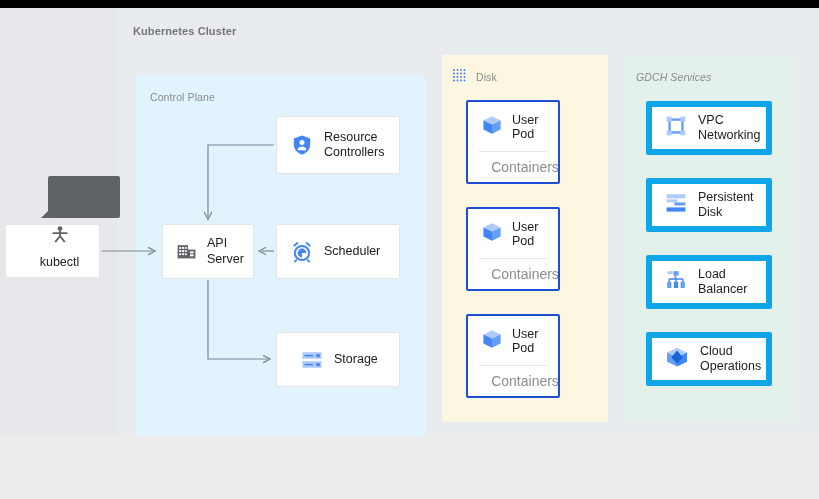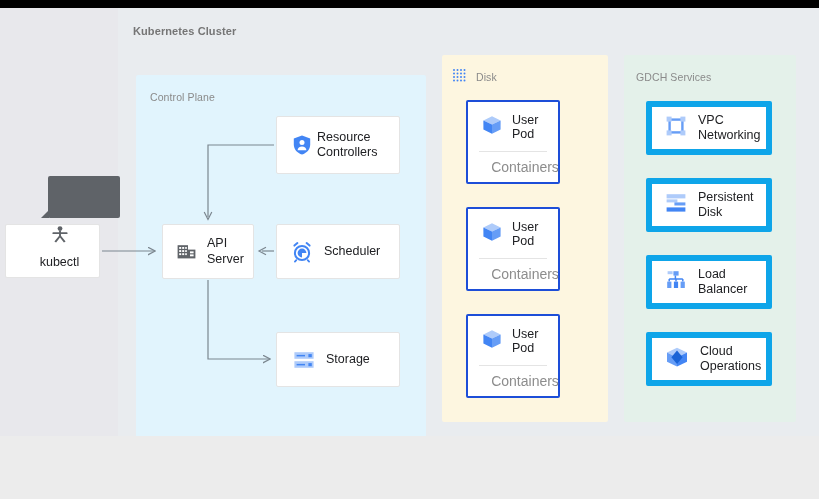--- a/index.html
+++ b/index.html
@@ -70,21 +70,21 @@
   .group-label {
     position: absolute;
     font-size: 10.5px;
     color: #8a8a8a;
     letter-spacing: .1px;
     white-space: nowrap;
   }
 
   .group-control { left: 136px; top: 47px; width: 290px; height: 367px; background: #e1f4fd; margin-top: 20px; }
   .group-nodes   { left: 442px; top: 47px; width: 166px; height: 367px; background: #fdf6e0; }
-  .group-gdch    { left: 624px; top: 47px; width: 172px; height: 367px; background: #e4f1ea; }
+  .group-gdch    { left: 624px; top: 47px; width: 172px; height: 367px; background: #e4f1ea; font-style: italic; }
 
   
   .card {
     position: absolute;
     background: #ffffff;
     border: 1px solid #e4e4e4;
     border-radius: 2px;
     display: flex;
     align-items: center;
     box-shadow: 0 0 0 0 rgba(0,0,0,0);
@@ -100,24 +100,24 @@
     color: #202124;
     line-height: 1.22;
     white-space: pre-line;
   }
 
   
   .card-user   { left: 5px;  top: 110px; width: 95px; height: 54px; padding-left: 14px; gap: 11px; }
   .card-kubectl{ left: 5px;  top: 216px; width: 95px; height: 54px; padding-left: 14px; gap: 10px; flex-direction: column; }
 
   
-  .card-rc     { left: 276px; top: 108px; width: 124px; height: 58px; padding-left: 14px; gap: 4px; }
+  .card-rc     { left: 276px; top: 108px; width: 124px; height: 58px; padding-left: 14px; gap: 11px; }
   .card-api    { left: 162px; top: 216px; width: 92px;  height: 55px; padding-left: 13px; gap: 10px; }
   .card-sched  { left: 276px; top: 216px; width: 124px; height: 55px; padding-left: 14px; gap: 11px; }
-  .card-storage{ left: 276px; top: 324px; width: 124px; height: 55px; padding-left: 16px; gap: 11px; }
+  .card-storage{ left: 276px; top: 324px; width: 124px; height: 55px; padding-left: 24px; gap: 11px; }
 
   
   .pod {
     position: absolute;
     background: #ffffff;
     border: 2px solid #1d4ed8;
     border-radius: 2px;
     left: 466px;
     width: 94px;
   }

